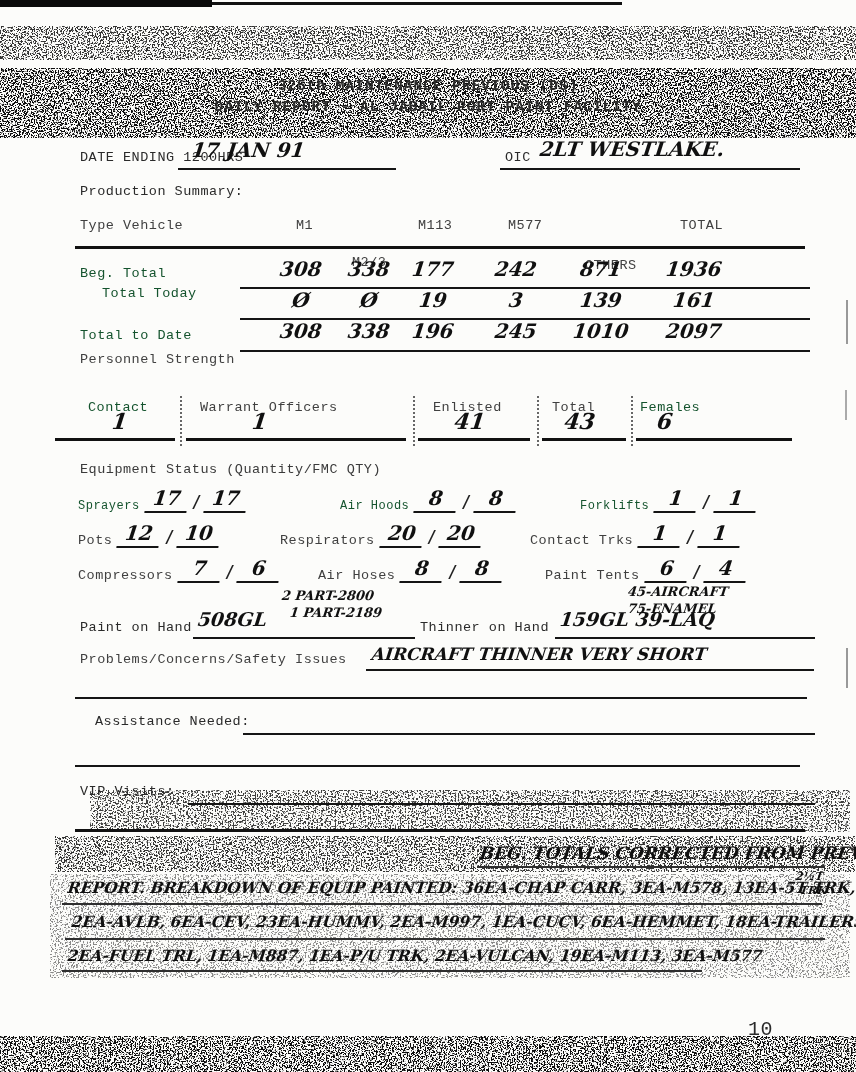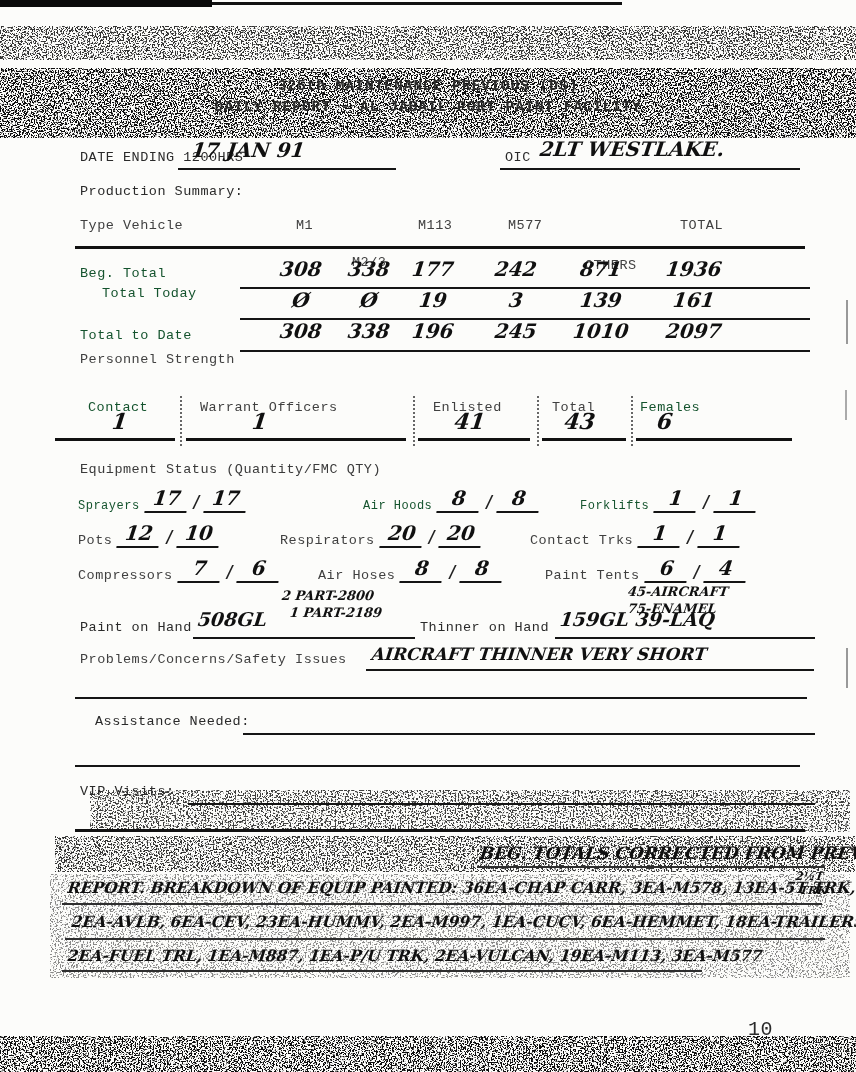--- a/index.html
+++ b/index.html
@@ -153,21 +153,21 @@
   <div class="rule rule-thick" style="left:636px;top:438px;width:156px;"></div>
 
   <span class="abs tw" style="left:80px;top:462px;color:#3a3a3a;">Equipment Status (Quantity/FMC QTY)</span>
 
   <div class="equip-item" style="left:78px;top:486px;">
     <span class="tw f1" style="font-size:12px;">Sprayers</span>
     <span class="hw hw-lg num">17</span>
     <span class="slash">/</span>
     <span class="hw hw-lg num">17</span>
   </div>
-  <div class="equip-item" style="left:340px;top:486px;margin-left:23px;">
+  <div class="equip-item" style="left:340px;top:486px;">
     <span class="tw f1" style="font-size:12px;">Air Hoods</span>
     <span class="hw hw-lg num">8</span>
     <span class="slash">/</span>
     <span class="hw hw-lg num">8</span>
   </div>
   <div class="equip-item" style="left:580px;top:486px;">
     <span class="tw f1" style="font-size:12px;">Forklifts</span>
     <span class="hw hw-lg num">1</span>
     <span class="slash">/</span>
     <span class="hw hw-lg num">1</span>

